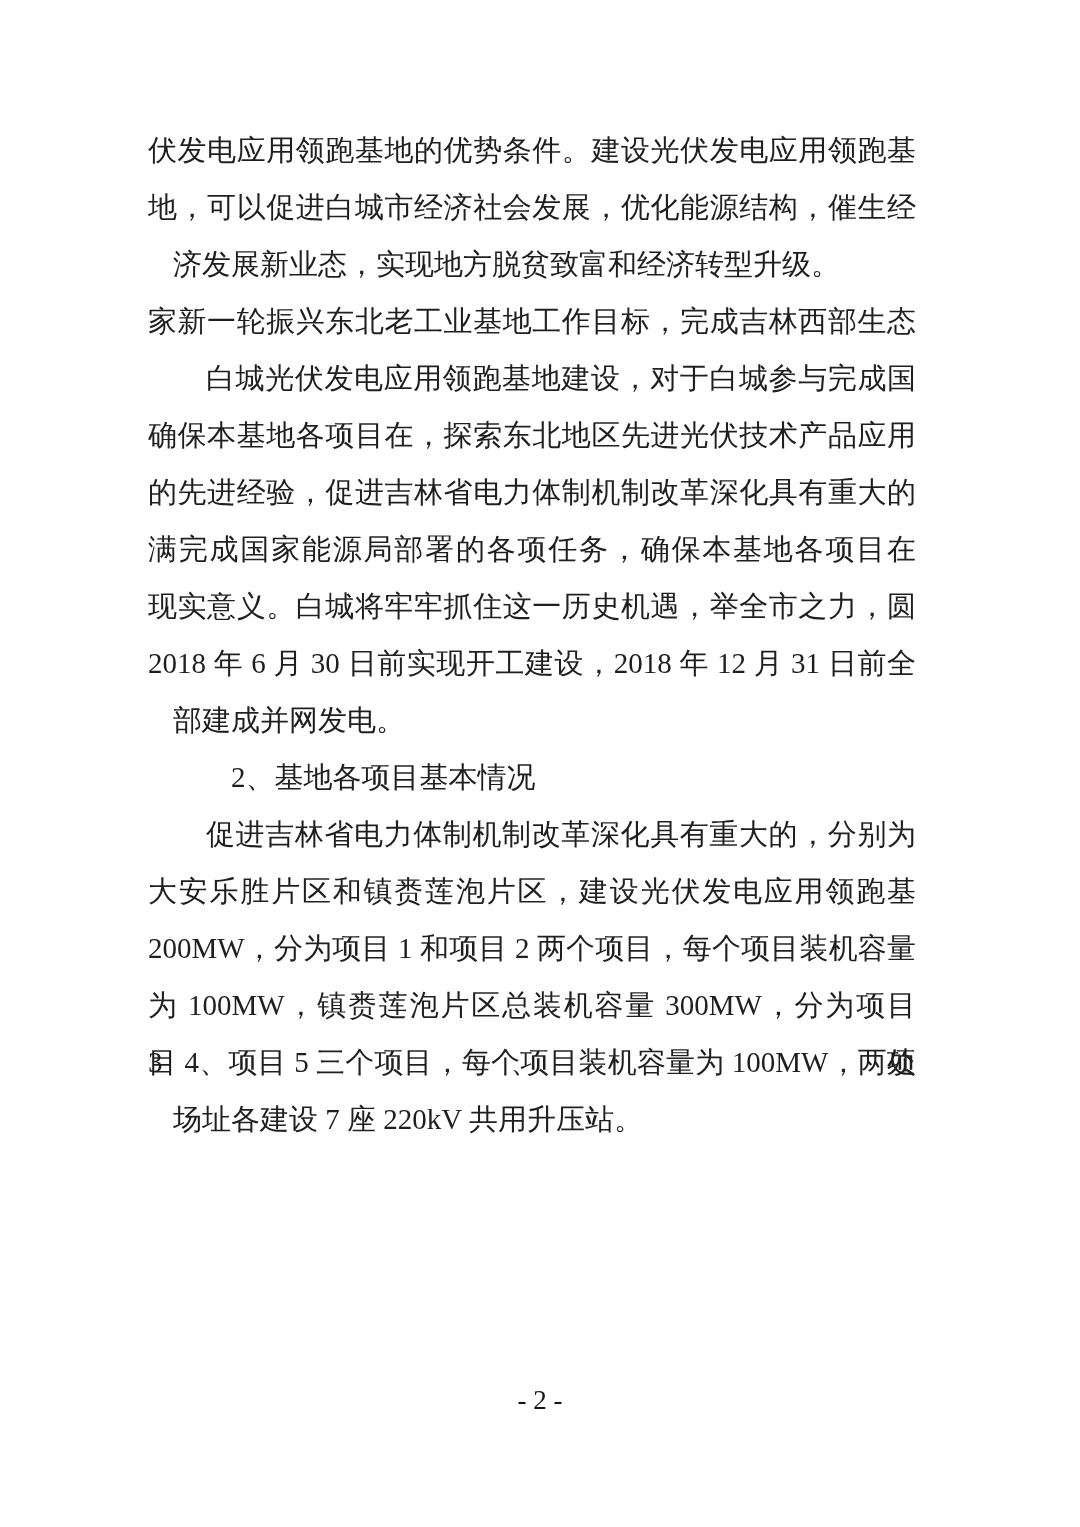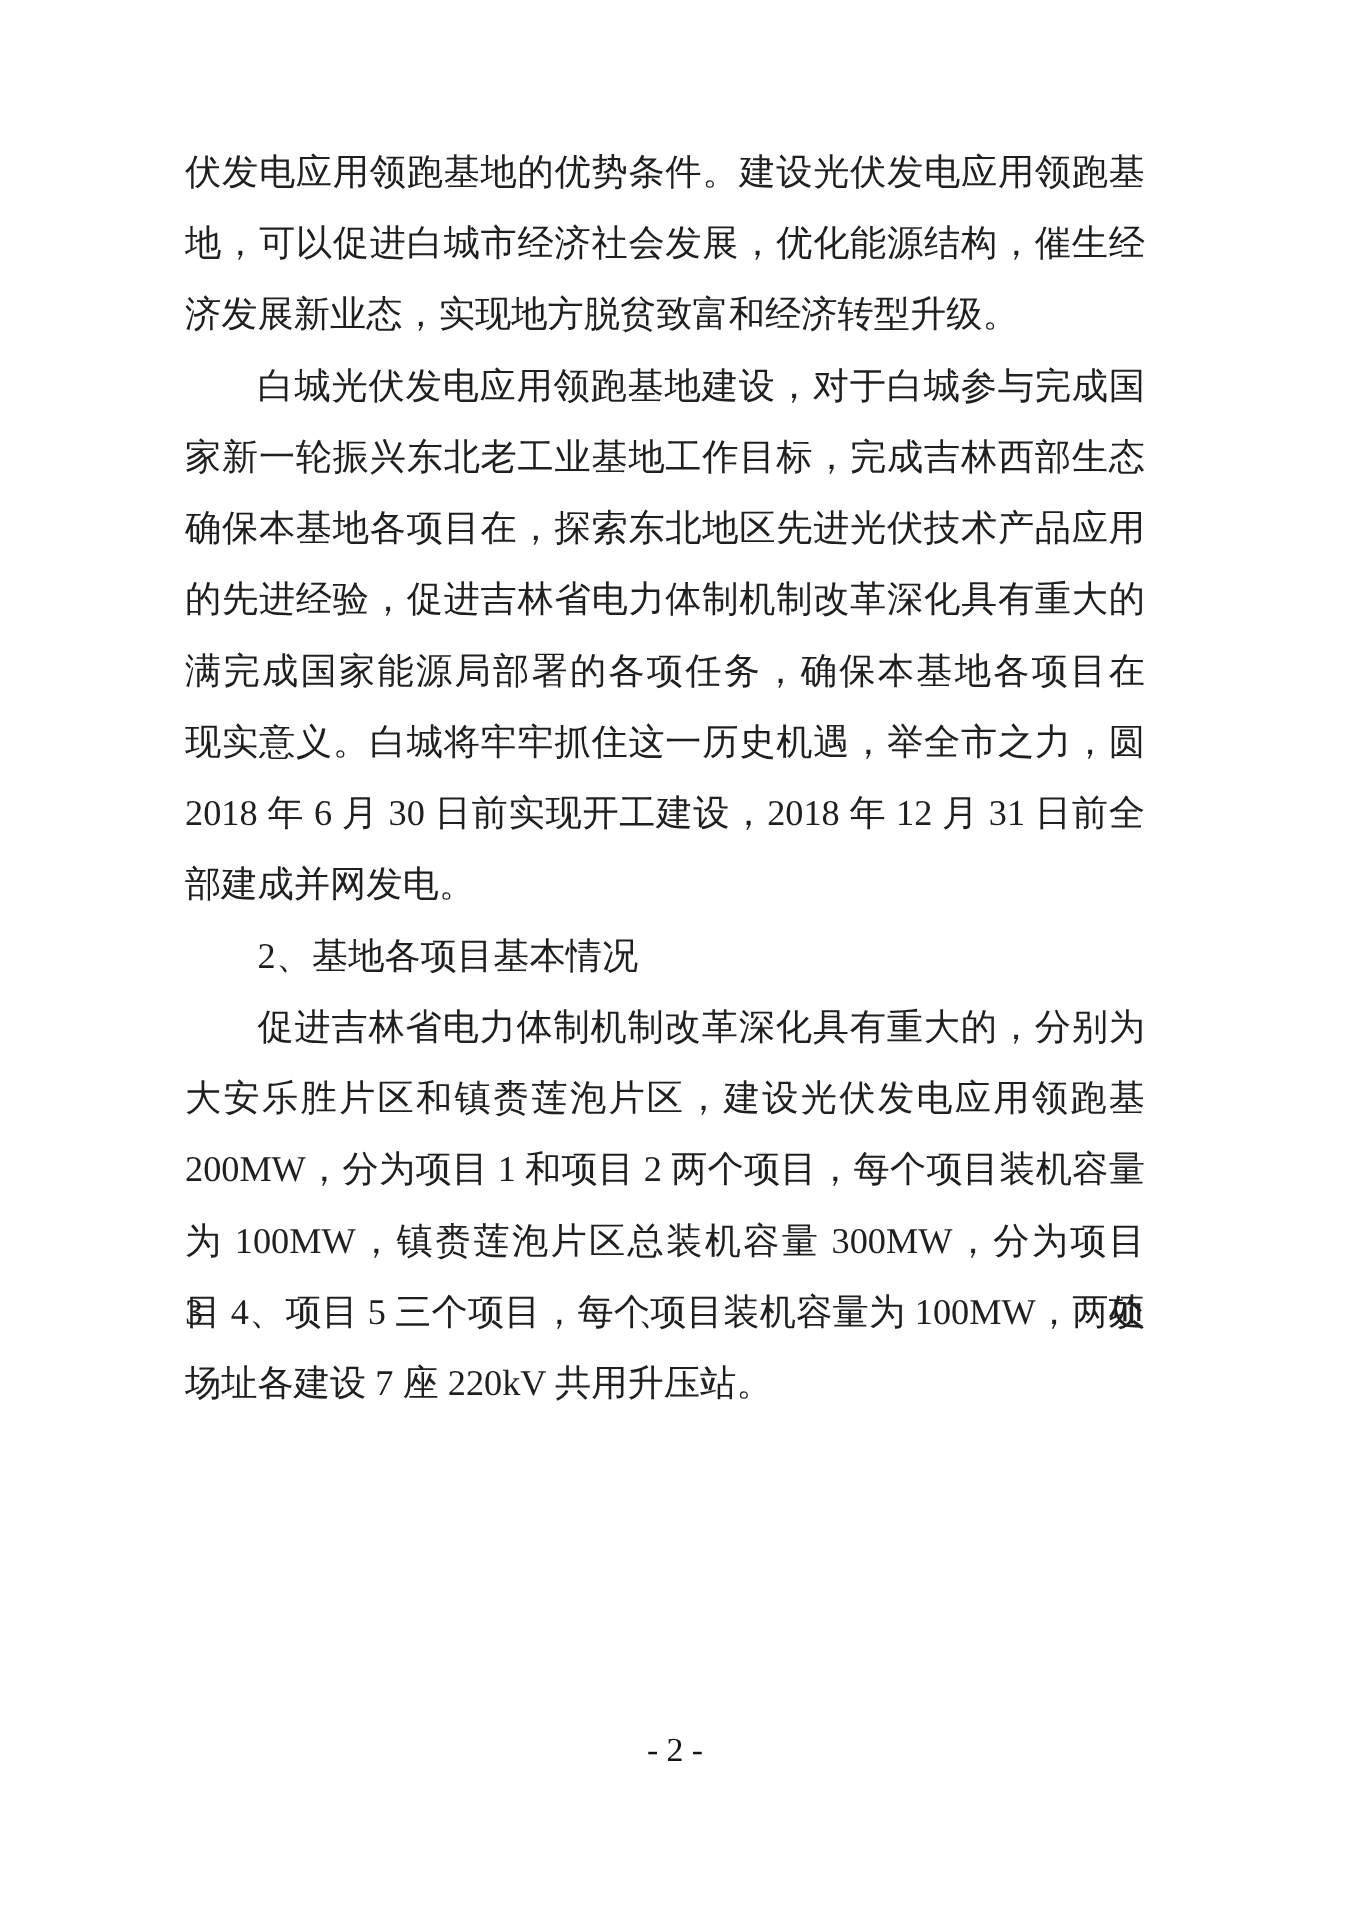--- a/index.html
+++ b/index.html
@@ -11,37 +11,38 @@
     position: relative;
     width: 1080px;
     height: 1527px;
     background: #ffffff;
     overflow: hidden;
     font-family: "Liberation Serif", "DejaVu Serif", serif;
   }
   .text-block {
     position: absolute;
     left: 148px;
-    top: 110px;
+    top: 122px;
     width: 768px;
   }
   .line {
     height: 57px;
     line-height: 57px;
     font-size: 29px;
     color: #1f1f1f;
     text-align: justify;
     text-align-last: justify;
     text-justify: inter-character;
     white-space: normal;
     overflow: visible;
   }
   .line.noj {
     text-align: left;
     text-align-last: left;
+    margin-left: 25px;
   }
   .line.indent {
     text-indent: 58px;
   }
   .page-number {
     position: absolute;
     left: 0;
     top: 1385px;
     width: 100%;
     text-align: center;
@@ -51,22 +52,22 @@
   }
 </style>
 </head>
 <body>
 
 <div class="page">
   <div class="text-block" id="lines-container">
       <div class="line">伏发电应用领跑基地的优势条件。建设光伏发电应用领跑基</div>
       <div class="line">地，可以促进白城市经济社会发展，优化能源结构，催生经</div>
       <div class="line noj">济发展新业态，实现地方脱贫致富和经济转型升级。</div>
+      <div class="line">家新一轮振兴东北老工业基地工作目标，完成吉林西部生态</div>
       <div class="line indent">白城光伏发电应用领跑基地建设，对于白城参与完成国</div>
-      <div class="line">家新一轮振兴东北老工业基地工作目标，完成吉林西部生态</div>
       <div class="line">确保本基地各项目在，探索东北地区先进光伏技术产品应用</div>
       <div class="line">的先进经验，促进吉林省电力体制机制改革深化具有重大的</div>
       <div class="line">满完成国家能源局部署的各项任务，确保本基地各项目在</div>
       <div class="line">现实意义。白城将牢牢抓住这一历史机遇，举全市之力，圆</div>
       <div class="line">2018 年 6 月 30 日前实现开工建设，2018 年 12 月 31 日前全</div>
       <div class="line noj">部建成并网发电。</div>
       <div class="line indent noj">2、基地各项目基本情况</div>
       <div class="line indent">促进吉林省电力体制机制改革深化具有重大的，分别为</div>
       <div class="line">大安乐胜片区和镇赉莲泡片区，建设光伏发电应用领跑基</div>
       <div class="line">200MW，分为项目 1 和项目 2 两个项目，每个项目装机容量</div>

